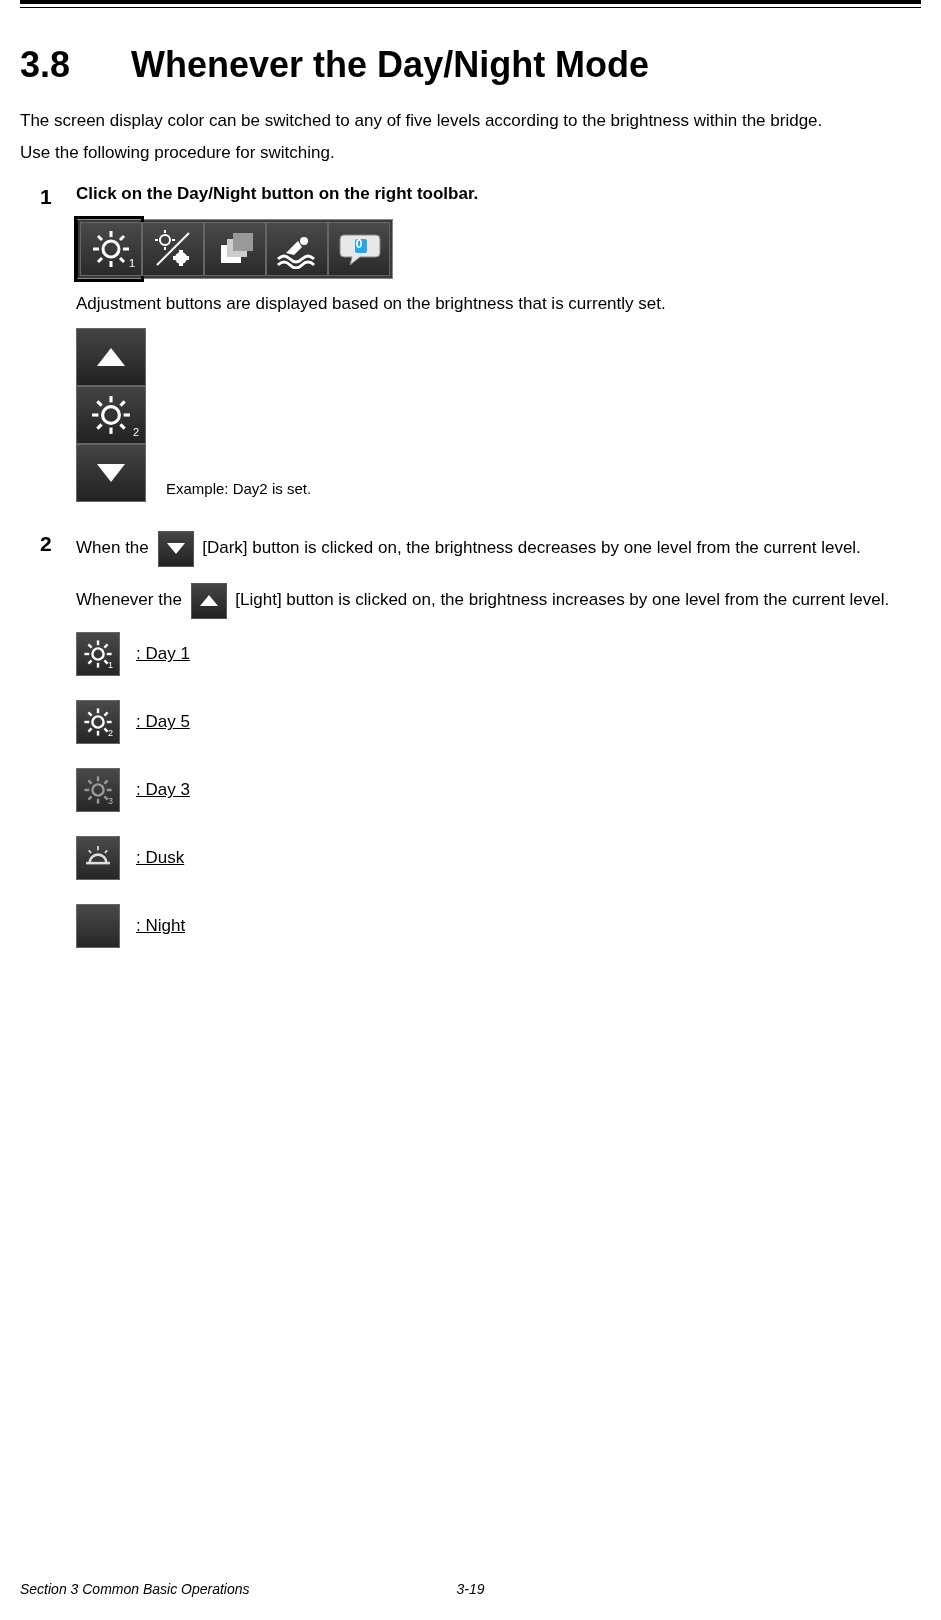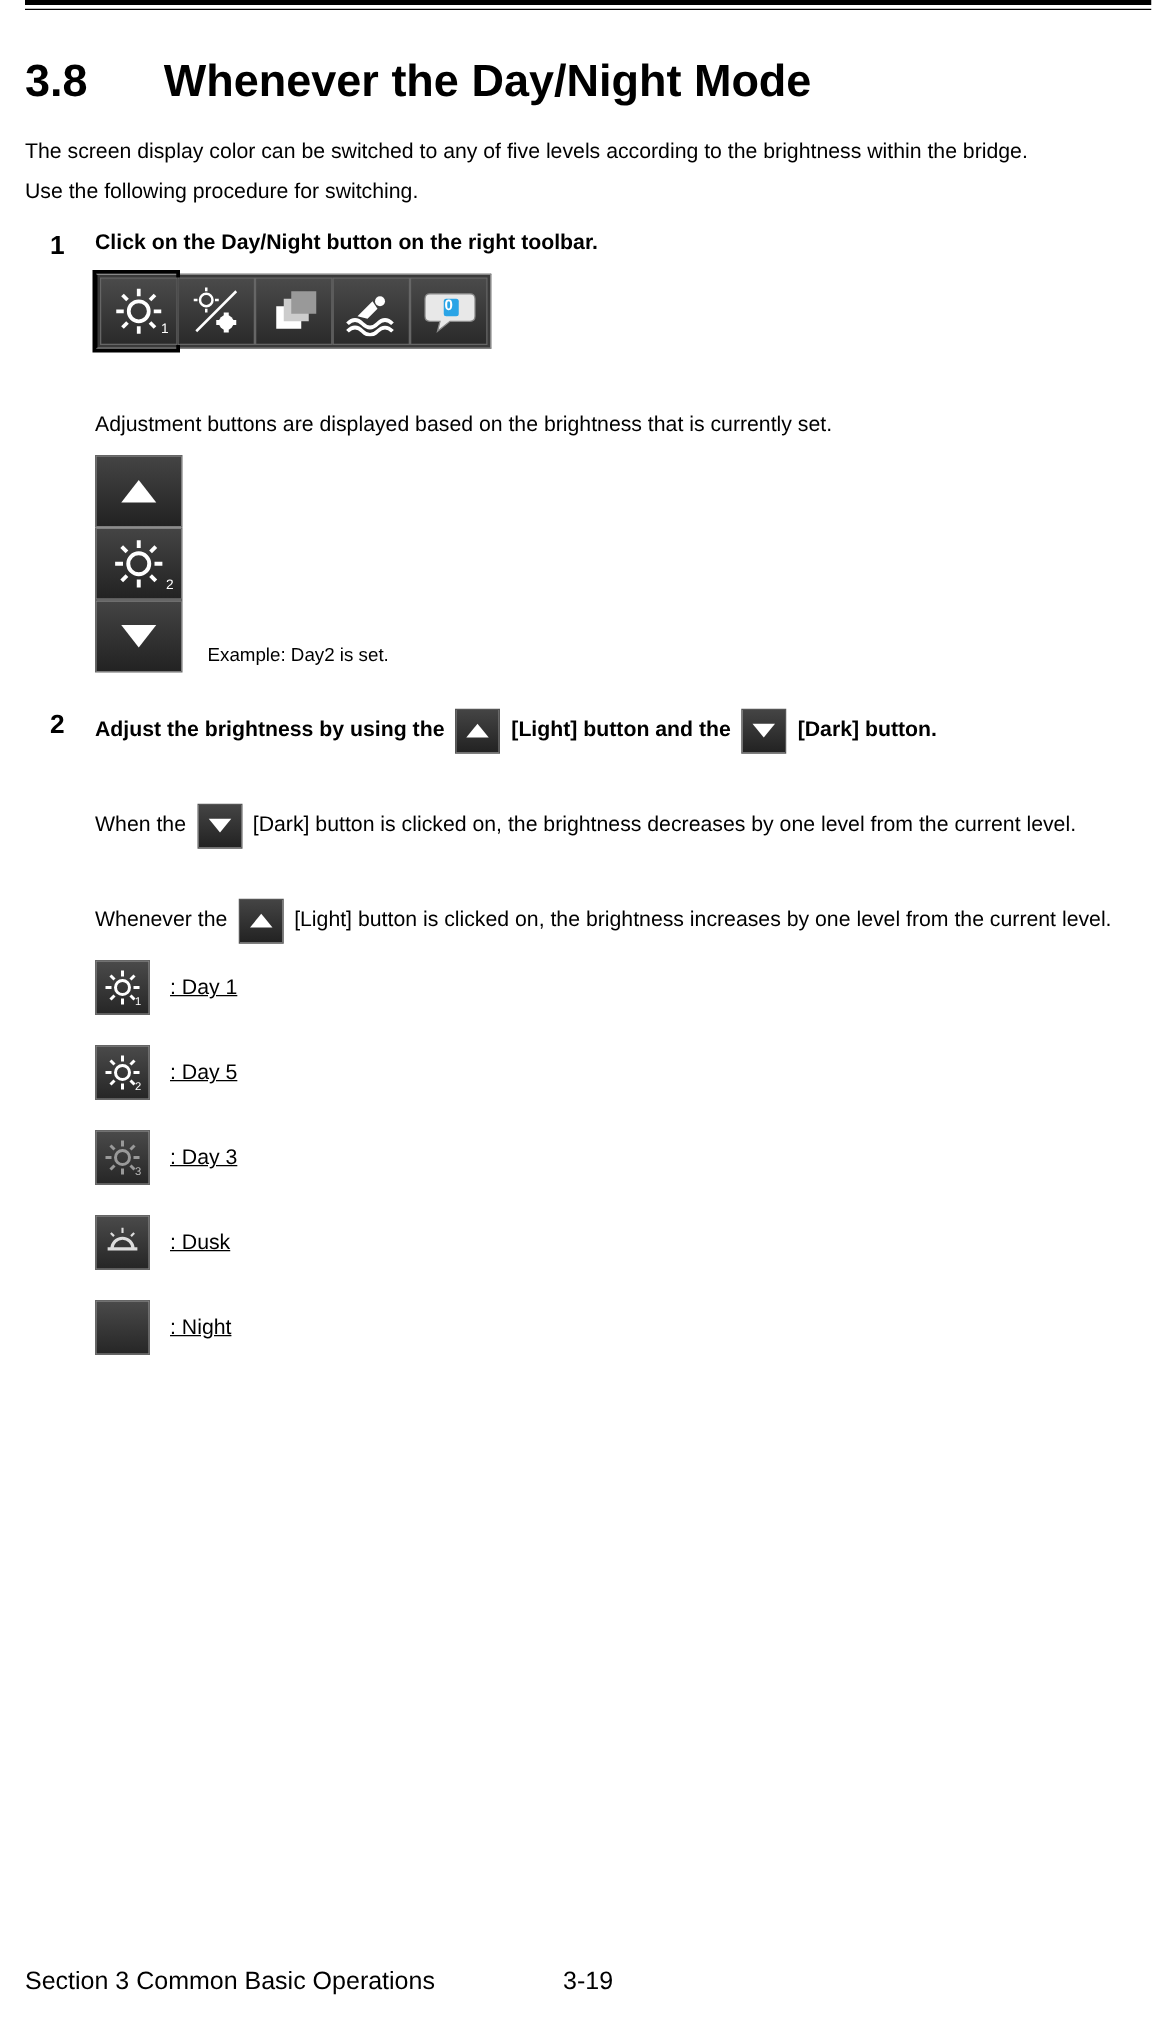--- a/index.html
+++ b/index.html
@@ -31,21 +31,21 @@
   .steps { margin-top: 16px; margin-left: 20px; }
   .step { display: flex; margin-bottom: 20px; }
   .step-num {
     font-weight: bold;
     font-size: 21px;
     width: 36px;
     flex-shrink: 0;
   }
   .step-body { flex: 1; }
   .step-title { font-weight: bold; margin-bottom: 12px; font-size: 17px; }
-  .step-body p { margin-bottom: 12px; text-align: justify; margin-top: 36px; }
+  .step-body p { margin-bottom: 12px; text-align: justify; }
 
   
   .toolbar {
     display: inline-flex;
     border: 1px solid #888;
     border-left: 2px solid #000;
     background: #3a3a3a;
     padding: 2px;
     margin-bottom: 12px;
     position: relative;
@@ -135,21 +135,22 @@
   }
   .mode-label { font-size: 17px; text-decoration: underline; }
 
   
   .footer {
     position: absolute;
     bottom: 20px;
     left: 20px; right: 24px;
     display: flex;
     width: 901px;
-    font-size: 20px;
+    font-size: 14px;
+    font-style: italic;
   }
   .footer .f-left { }
   .footer .f-center { position:absolute; left:50%; transform:translateX(-50%); }
   body { position: relative; height: 1620px; }
 </style>
 </head>
 <body>
 
 <div class="top-rule"></div>
 
@@ -254,31 +255,20 @@
           </div>
         </div>
         <span class="panel-caption">Example: Day2 is set.</span>
       </div>
     </div>
   </div>
 
   <div class="step">
     <div class="step-num">2</div>
     <div class="step-body">
-      <div class="step-title step2-title">
-        <span>Adjust the brightness by using the</span>
-        <span class="inline-btn">
-            <span class="tri-up"></span>
-          </span>
-        <span>[Light] button and the</span>
-        <span class="inline-btn">
-            <span class="tri-down"></span>
-          </span>
-        <span>[Dark] button.</span>
-      </div>
 
       <p class="just-line">
         <span>When the</span>
         <span class="inline-btn">
             <span class="tri-down"></span>
           </span>
         <span>[Dark] button is clicked on, the brightness decreases by one level from the current level.</span>
       </p>
 
       <p class="just-line">

